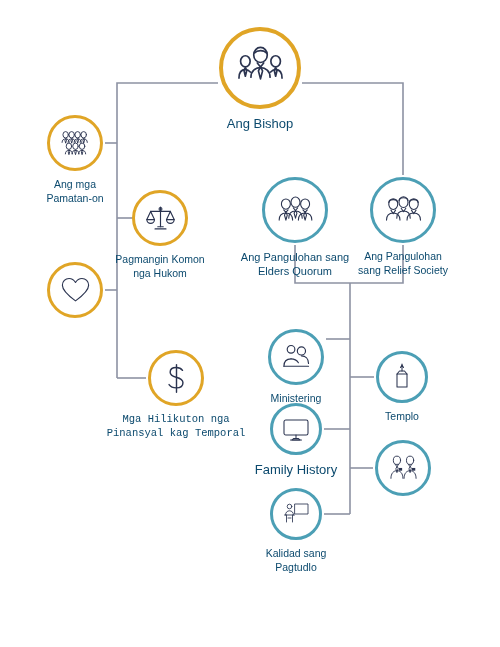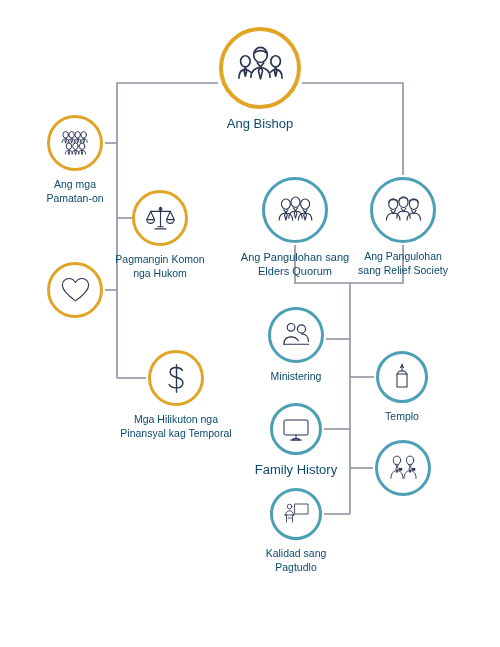--- a/index.html
+++ b/index.html
@@ -124,21 +124,21 @@
     <div class="ring" style="width:56px;height:56px;border:3px solid #e0a526;">
       <span>
         <svg width="35" height="35" viewBox="0 0 64 64">
       <g fill="none" stroke="#2b3450" stroke-width="2.6" stroke-linecap="round" stroke-linejoin="round">
         <path d="M32 7 v50"></path>
         <path d="M43 17c-2.5-3.6-6.5-5.2-11.6-5.2-6.6 0-11 3.4-11 8.6 0 5 3.6 7.3 11 9.2 8.2 2.1 12.4 4.4 12.4 10.2 0 5.8-5 9.4-12.2 9.4-6 0-10.4-2-13.2-6"></path>
       </g>
             </svg>
       </span>
     </div>
-    <div class="lbl" style="font-size:10.5px;">Mga Hilikuton nga
+    <div class="lbl" style="font-size:10.5px;font-family:Liberation Mono, monospace;">Mga Hilikuton nga
 Pinansyal kag Temporal</div>
   </div>
   <div class="node" style="left:205px;top:177px;width:180px;">
     <div class="ring" style="width:66px;height:66px;border:3px solid #4c9fb5;">
       <span>
         <svg width="41" height="41" viewBox="0 0 64 64">
               <g fill="none" stroke="#2b3450" stroke-width="1.7" stroke-linecap="round" stroke-linejoin="round">
                 <ellipse cx="17" cy="22" rx="7" ry="8"></ellipse>
             <path d="M6.5 47c0-7.5 4.6-11.2 10.5-11.2s10.5 3.7 10.5 11.2"></path>
             <path d="M13.6 31 l3.4 4 3.4-4"></path>
@@ -175,21 +175,21 @@
             <path d="M41 19.5c0-6 14-6 14 0"></path>
             <path d="M37.5 47c0-7.5 4.6-11.2 10.5-11.2s10.5 3.7 10.5 11.2"></path>
             <path d="M44.4 31.4 L48 37 l3.6-5.6"></path>
               </g>
             </svg>
       </span>
     </div>
     <div class="lbl" style="font-size:10.5px;">Ang Pangulohan
 sang Relief Society</div>
   </div>
-  <div class="node" style="left:206px;top:307px;width:180px;">
+  <div class="node" style="left:206px;top:329px;width:180px;">
     <div class="ring" style="width:56px;height:56px;border:3px solid #4c9fb5;">
       <span>
         <svg width="35" height="35" viewBox="0 0 64 64">
       <g fill="none" stroke="#2b3450" stroke-width="2.1" stroke-linecap="round" stroke-linejoin="round">
         <circle cx="22" cy="17" r="7"></circle>
         <path d="M9 48c0-9 5.5-13.5 13-13.5"></path>
         <circle cx="41" cy="20" r="7.5"></circle>
         <path d="M41 29c7.5 0 13 5 13 14"></path>
         <path d="M22 34.5c6.5 0 11 3 13.5 7"></path>
         <path d="M9 48 h45"></path>

